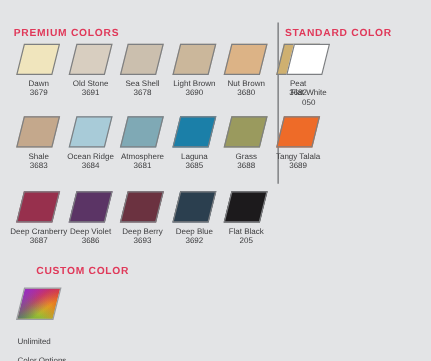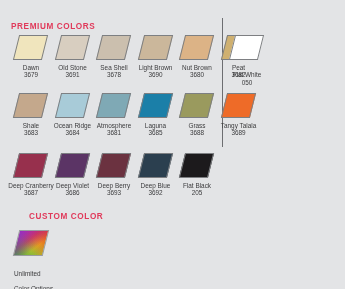--- a/index.html
+++ b/index.html
@@ -74,20 +74,21 @@
     margin-left:-2px;
   }
 </style>
 </head>
 <body>
 
 <div class="sheet">
 
   <div class="section-title" id="premium-title">PREMIUM COLORS</div>
 
+  <div class="section-title" id="standard-title">STANDARD COLOR</div>
 
   <div class="divider"></div>
 
   <div id="premium-grid">
       <div class="swatch-wrap" style="left: 16px; top: 35px;">
         <div class="swatch" style="background: rgb(240, 229, 189);"></div>
         <div class="label"><span>Dawn</span><span class="code">3679</span></div>
       </div>
       <div class="swatch-wrap" style="left: 57.5px; top: 35px;">
         <div class="swatch" style="background: rgb(216, 206, 192);"></div>

